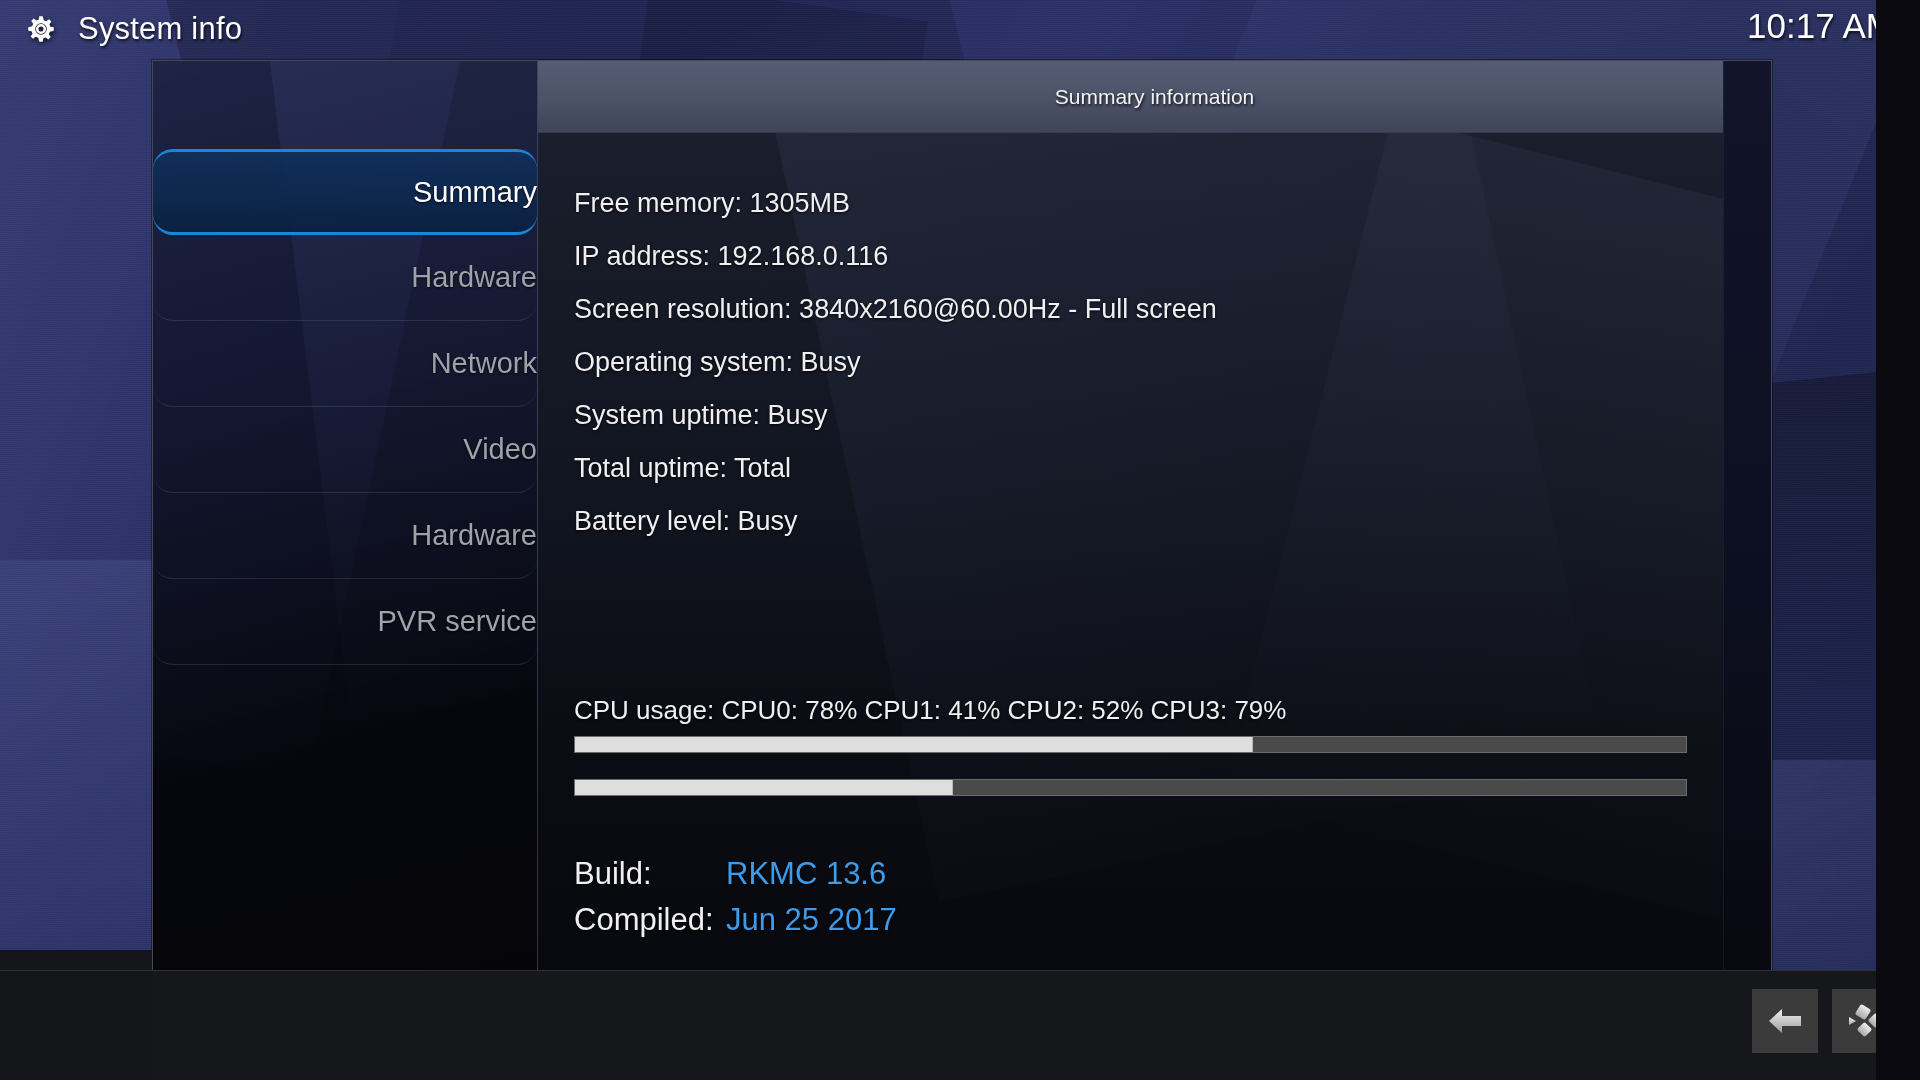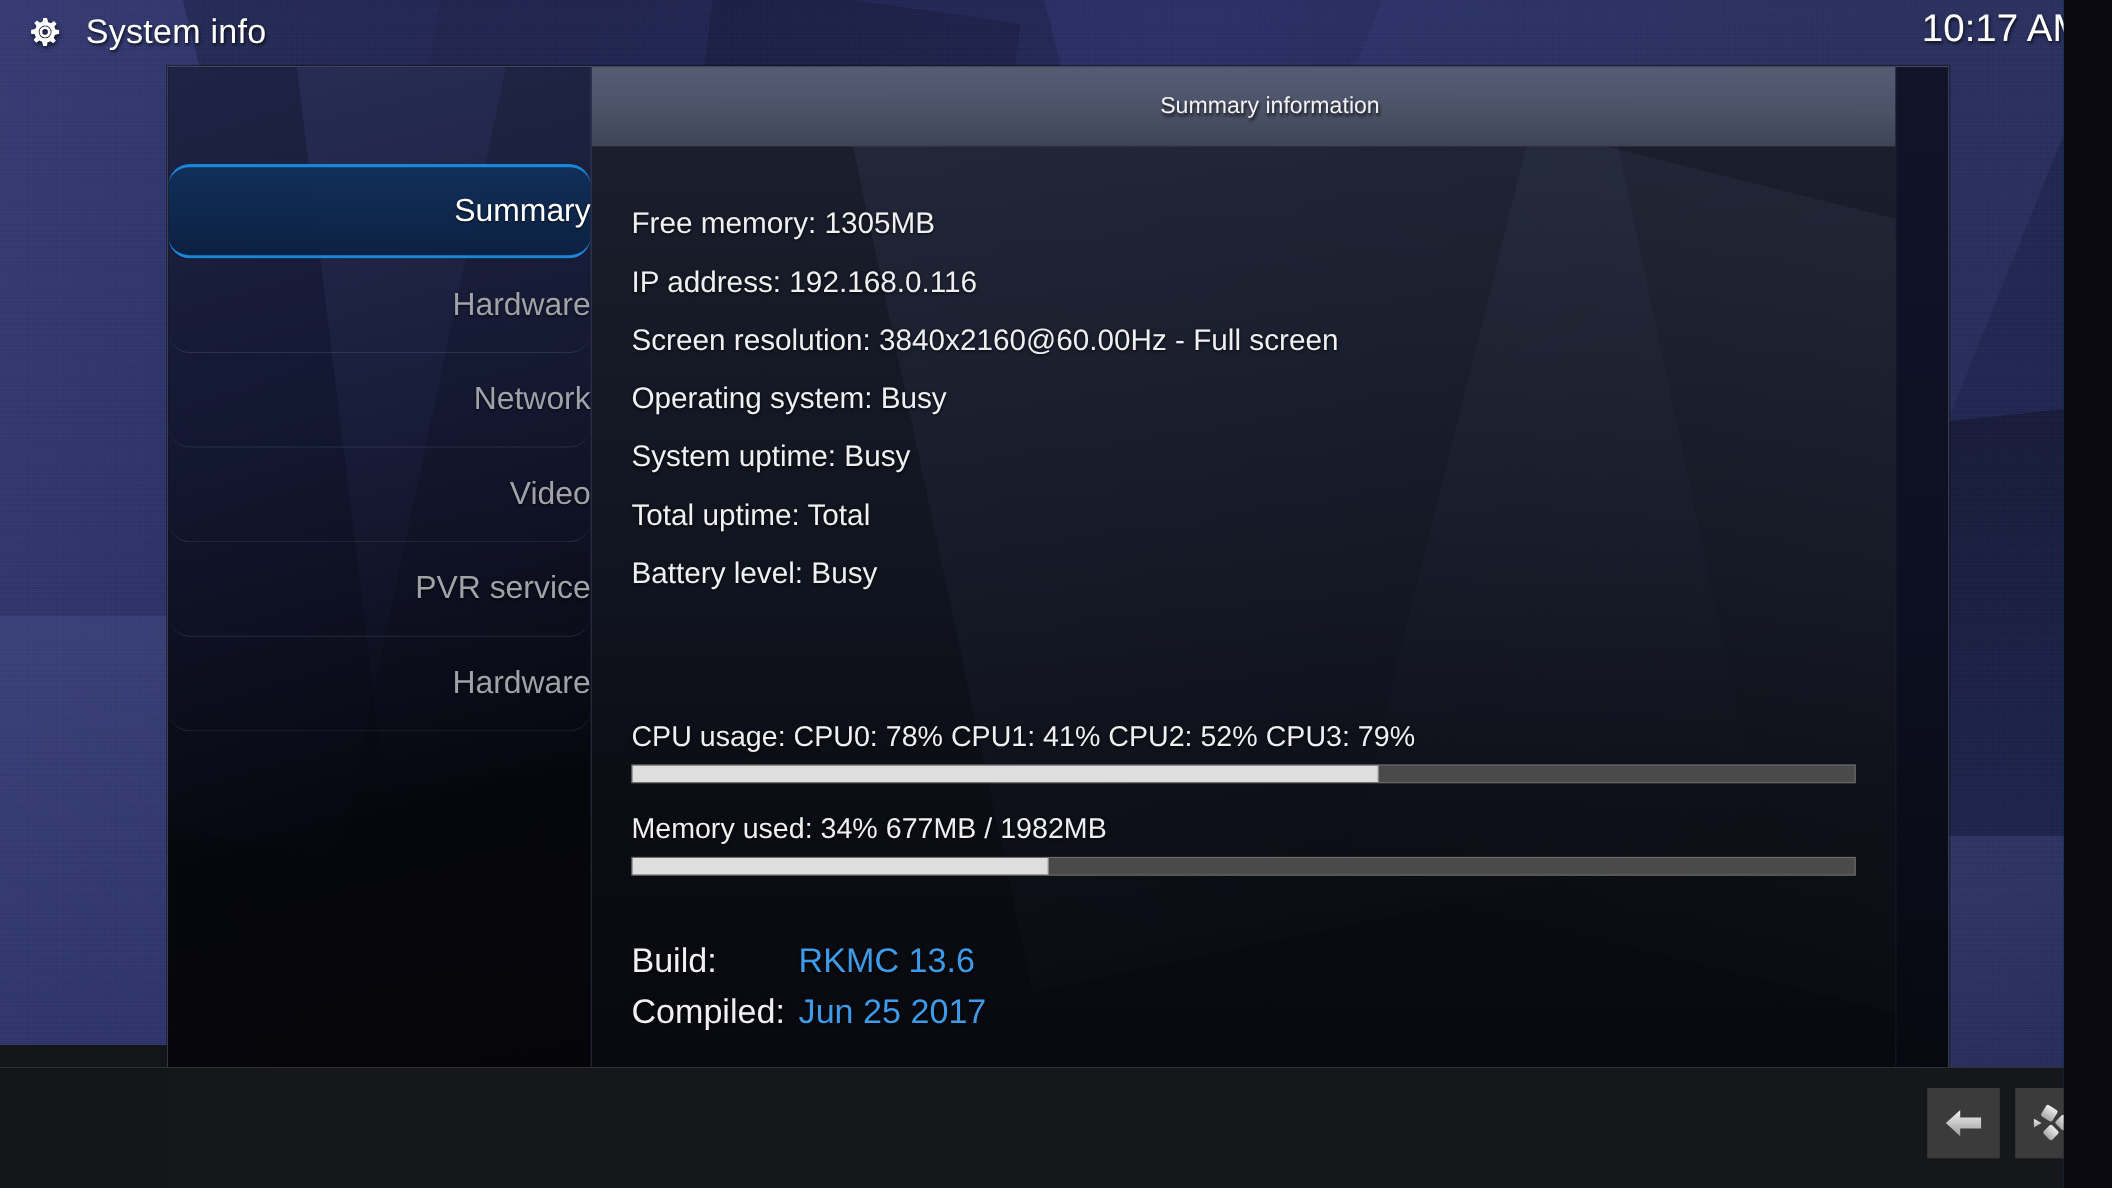--- a/index.html
+++ b/index.html
@@ -11,21 +11,21 @@
     background: #0a0a10;
     font-family: "Liberation Sans", sans-serif;
   }
 
   
   #screen {
     position: relative;
     width: 1876px;
     height: 1080px;
     overflow: hidden;
-    background: #0c4a6e;
+    background: #ef4444;
   }
 
   
   .bg-layer { position: absolute; inset: 0; }
 
   .bg-base {
     background:
       linear-gradient(118deg, #2b2f63 0%, #262b5e 22%, #2a2f66 45%, #212752 70%, #1d2350 100%);
   }
   .bg-shape {
@@ -307,24 +307,24 @@
           <div class="menu-item">
             <span class="mi-label">Hardware</span>
           </div>
           <div class="menu-item">
             <span class="mi-label">Network</span>
           </div>
           <div class="menu-item">
             <span class="mi-label">Video</span>
           </div>
           <div class="menu-item">
+            <span class="mi-label">Hardware</span>
+          </div>
+          <div class="menu-item">
             <span class="mi-label">PVR service</span>
-          </div>
-          <div class="menu-item">
-            <span class="mi-label">Hardware</span>
           </div>
         </div>
     </div>
 
     <div id="content">
       <div class="ct-shape1"></div>
       <div class="ct-shape2"></div>
       <div class="right-strip"></div>
 
       <div id="content-title">
@@ -339,21 +339,20 @@
           <div class="info-line">System uptime: Busy</div>
           <div class="info-line">Total uptime: Total</div>
           <div class="info-line">Battery level: Busy</div>
         </div>
 
       <div id="usage">
         <div class="usage-label">CPU usage:  CPU0:  78% CPU1:  41% CPU2:  52% CPU3:  79%</div>
         <div class="bar-track">
           <div class="bar-fill" id="cpu-fill" style="width: 61%;"></div>
         </div>
-        <div class="usage-label">Memory used:  34%    677MB / 1982MB</div>
         <div class="bar-track">
           <div class="bar-fill" id="mem-fill" style="width: 34%;"></div>
         </div>
       </div>
 
       <div id="build-block">
         <div class="build-row">
           <span class="build-key">Build:</span>
           <span class="build-val">RKMC 13.6</span>
         </div>

